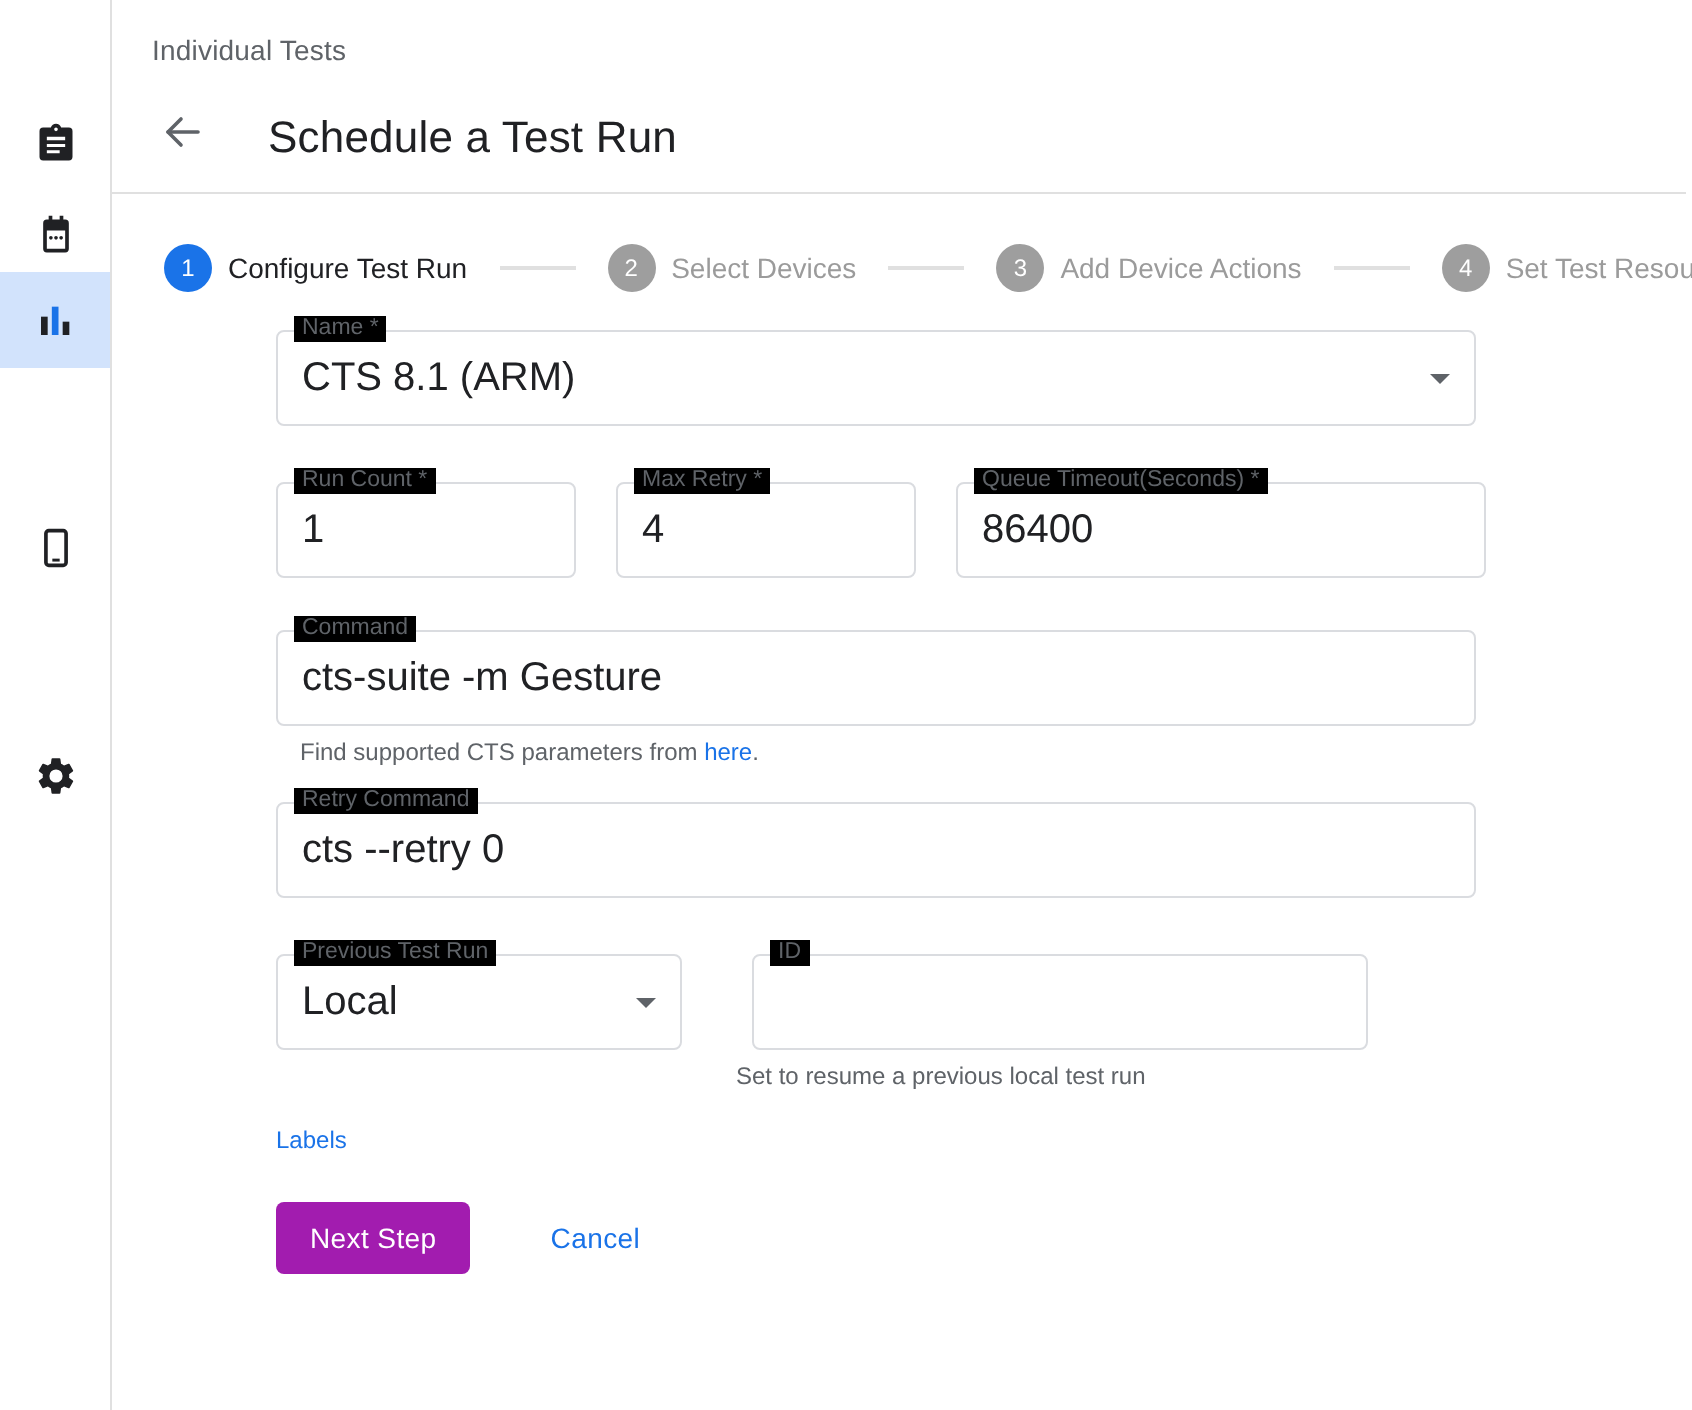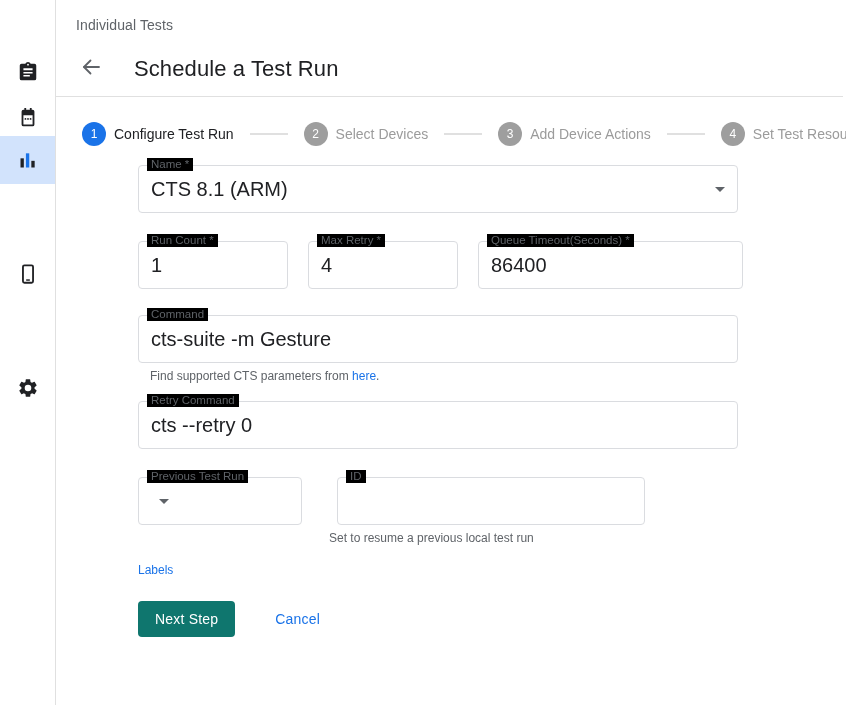--- a/index.html
+++ b/index.html
@@ -217,21 +217,21 @@
     cursor: pointer;
   }
 
   
   .actions {
     display: flex;
     align-items: center;
     margin-top: 24px;
   }
   .btn-primary {
-    background: #0f766e;
+    background: #a21caf;
     color: #ffffff;
     border: none;
     border-radius: 4px;
     height: 36px;
     padding: 0 17px;
     font-size: 14px;
     font-family: inherit;
     cursor: pointer;
     letter-spacing: .2px;
   }
@@ -400,23 +400,24 @@
       <div class="ofield" style="width:600px; margin-top:18px;">
         <div class="flabel">Retry Command</div>
         <div class="box">
           <div class="value" placeholder="">cts --retry 0</div>
         </div>
       </div>
 
       
       <div class="row" style="margin-top:28px;">
 
-        <div class="ofield" style="width:164px;">
+        <div class="ofield" style="width:203px;">
           <div class="flabel">Previous Test Run</div>
           <div class="box">
+            <div class="value">Local</div>
             <span class="caret"></span>
           </div>
         </div>
 
         <div style="margin-left:15px;">
           <div class="ofield" style="width:308px;margin-left:20px;">
             <div class="flabel">ID</div>
             <div class="box">
               <div class="value" placeholder=""></div>
             </div>

